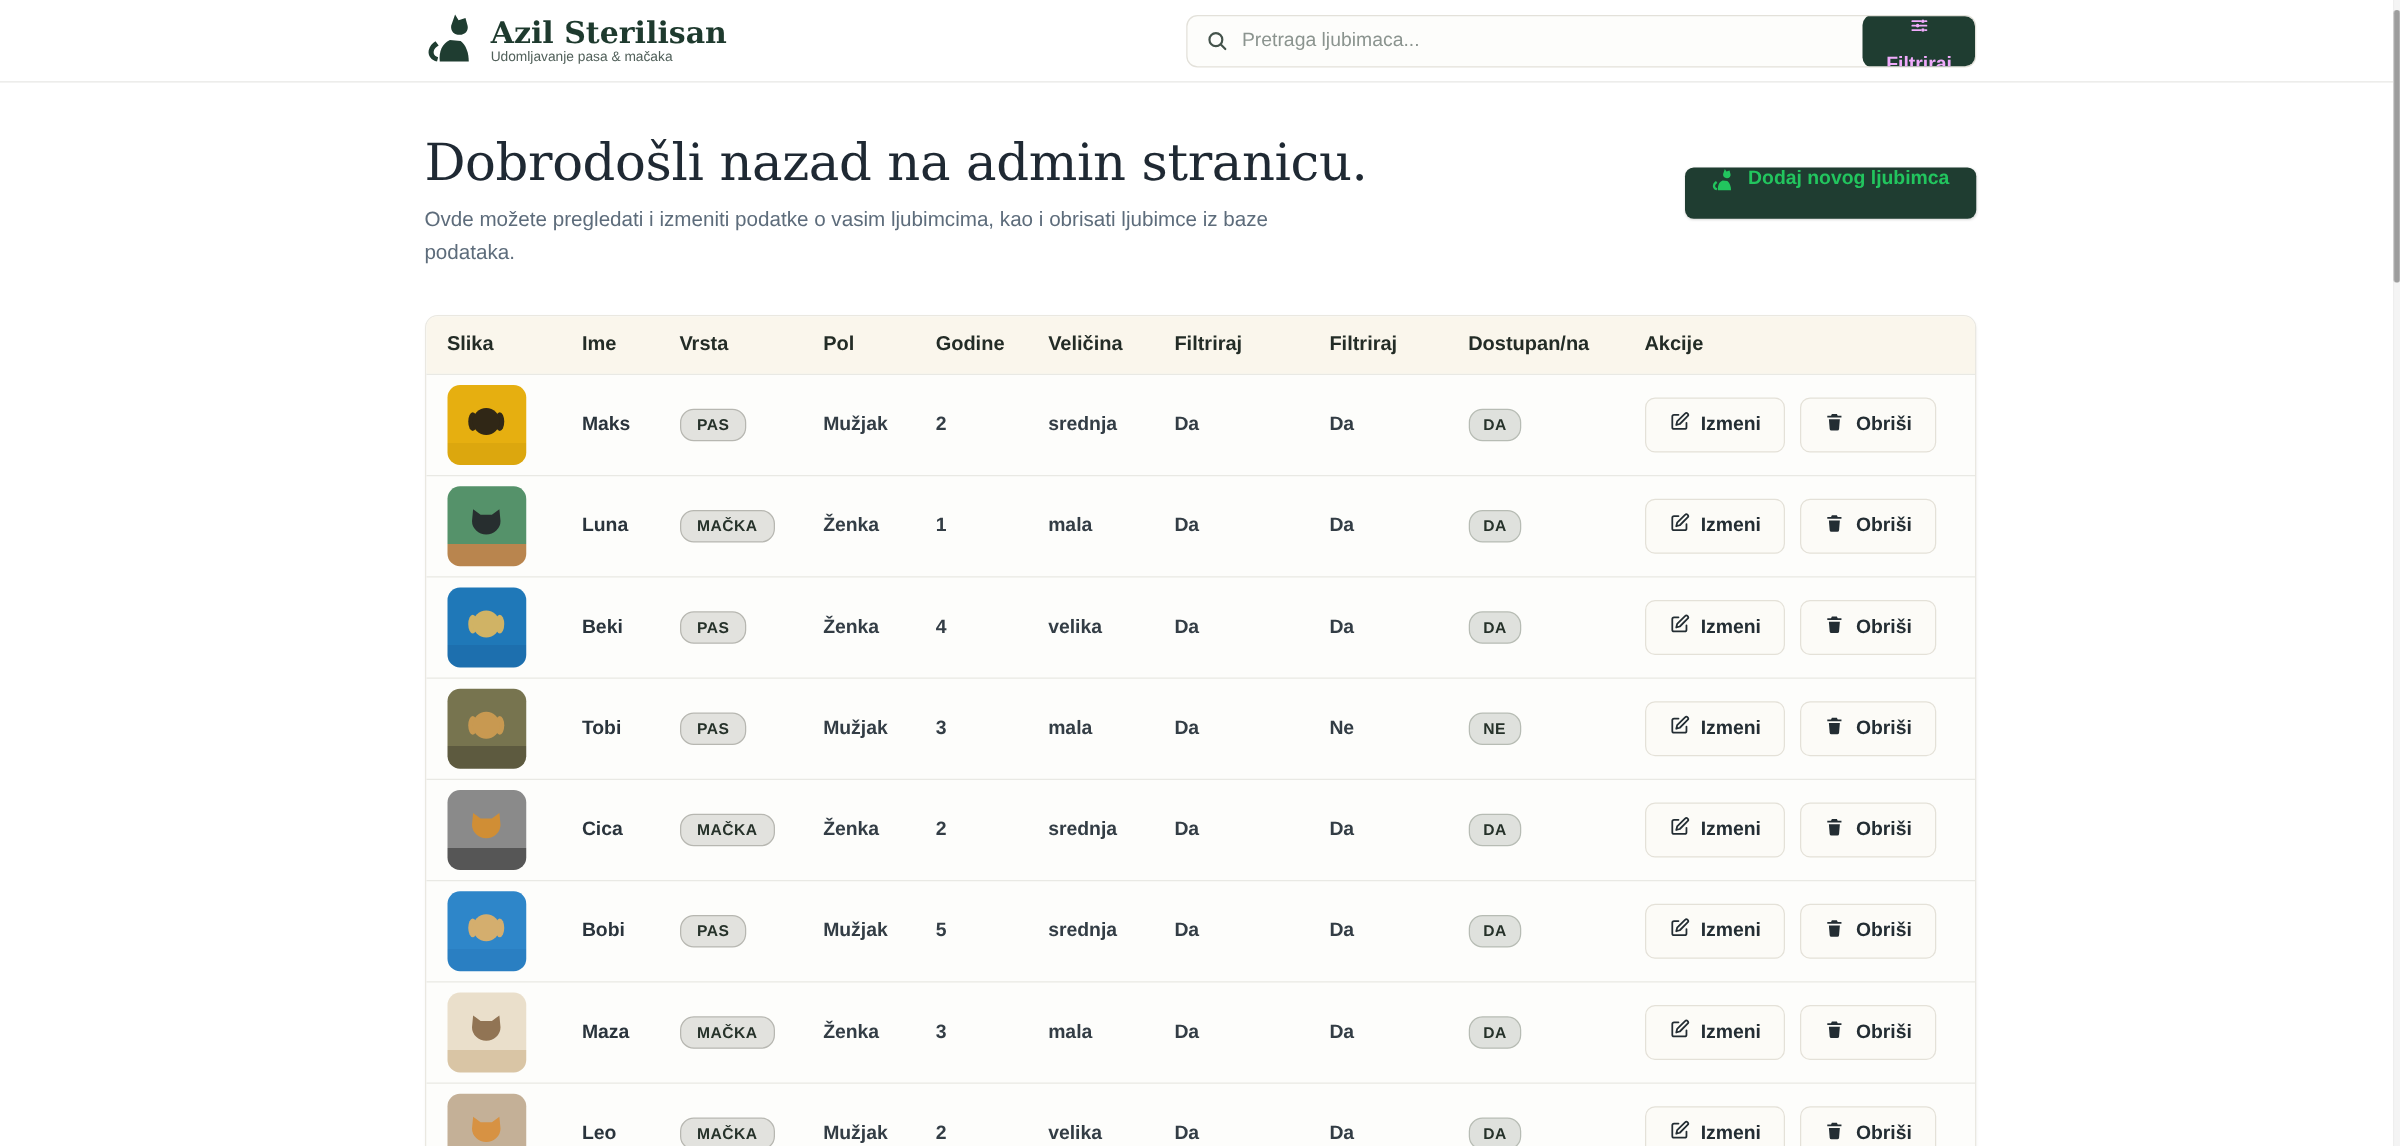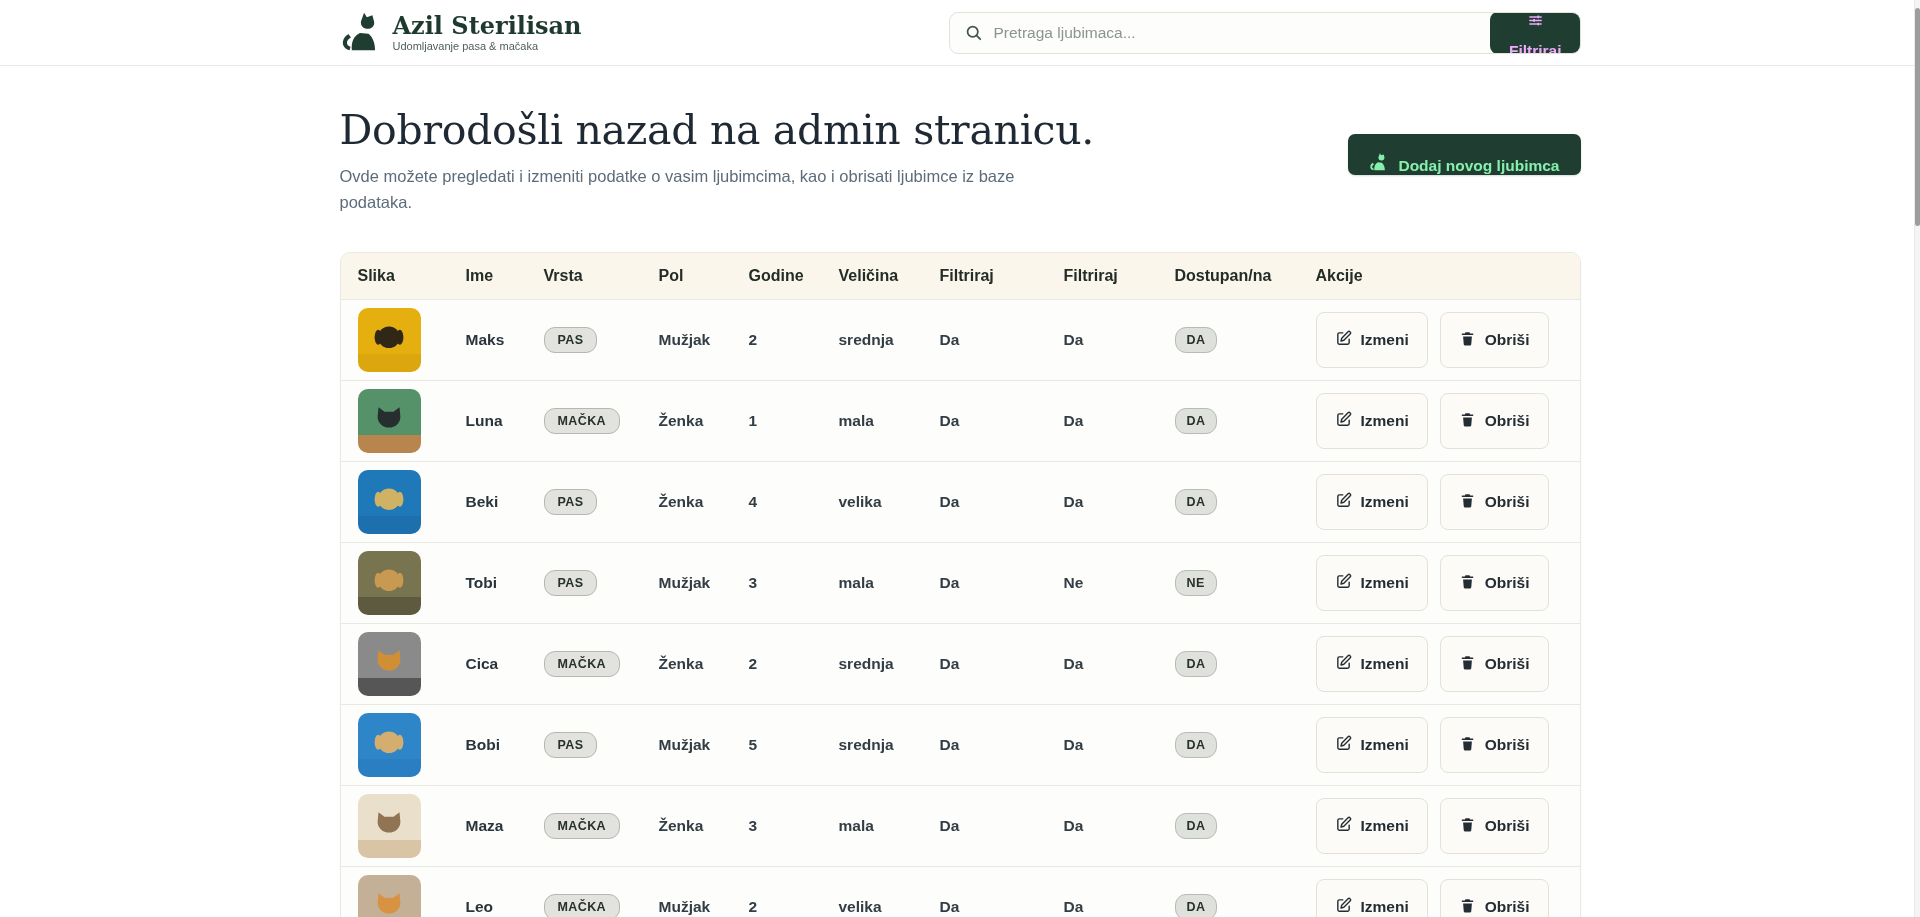--- a/index.html
+++ b/index.html
@@ -69,22 +69,22 @@
   .hero { display: flex; justify-content: space-between; align-items: flex-start; margin-top: 40px; }
   .page-title {
     font-family: "DejaVu Serif", "Liberation Serif", serif;
     font-size: 41px; font-weight: 500; color: #1f2933; letter-spacing: -0.3px; text-align: center;
   }
   .page-subtitle {
     margin-top: 10px; font-size: 16.5px; line-height: 1.55;
     color: #5d6c7b; max-width: 695px;
   }
   .add-btn {
-    display: flex; align-items: flex-end; gap: 10px; margin-top: 28px;
-    background: var(--brand-green); color: #86efac; border: none; cursor: pointer;
+    display: flex; align-items: flex-start; gap: 10px; margin-top: 28px;
+    background: var(--brand-green); color: #22c55e; border: none; cursor: pointer;
     height: 41px; padding: 0 21px; border-radius: 7px;
     font-size: 15.5px; font-weight: 700; font-family: inherit;
     box-shadow: 0 1px 2px rgba(0,0,0,.15);
   }
   .add-btn svg { width: 19px; height: 19px; }
 
   
   .table-card {
     margin-top: 37px; border: 1px solid #eae8e1; border-radius: 10px;
     background: #fdfdfb; overflow: hidden; box-shadow: 0 1px 2px rgba(0,0,0,.04);
@@ -113,21 +113,21 @@
     display: inline-flex; align-items: center; justify-content: center;
     background: #e2e2de; border: 1.5px solid #b7b7b1; border-radius: 11px;
     padding: 5px 13px; font-size: 12.5px; font-weight: 800;
     letter-spacing: .4px; color: #26322a; width: max-content;
   }
   .badge.small { padding: 5px 11px; background: #dfe1dd; border-color: #b7bcb4; }
 
   .actions { display: flex; gap: 12px; }
   .action-btn {
     display: flex; align-items: center; gap: 9px; cursor: pointer;
-    height: 56px; padding: 0 18px; border-radius: 8px;
+    height: 44px; padding: 0 18px; border-radius: 8px;
     background: #fcfbf7; border: 1px solid #e4e1d8;
     font-size: 15.5px; font-weight: 700; color: #232d33; font-family: inherit;
   }
   .action-btn svg { width: 17px; height: 17px; }
 
   
   .scrollbar-track {
     position: fixed; top: 0; right: 0; width: 6px; height: 917px;
     background: #f4f4f4; border-left: 1px solid #e9e9e9;
   }

